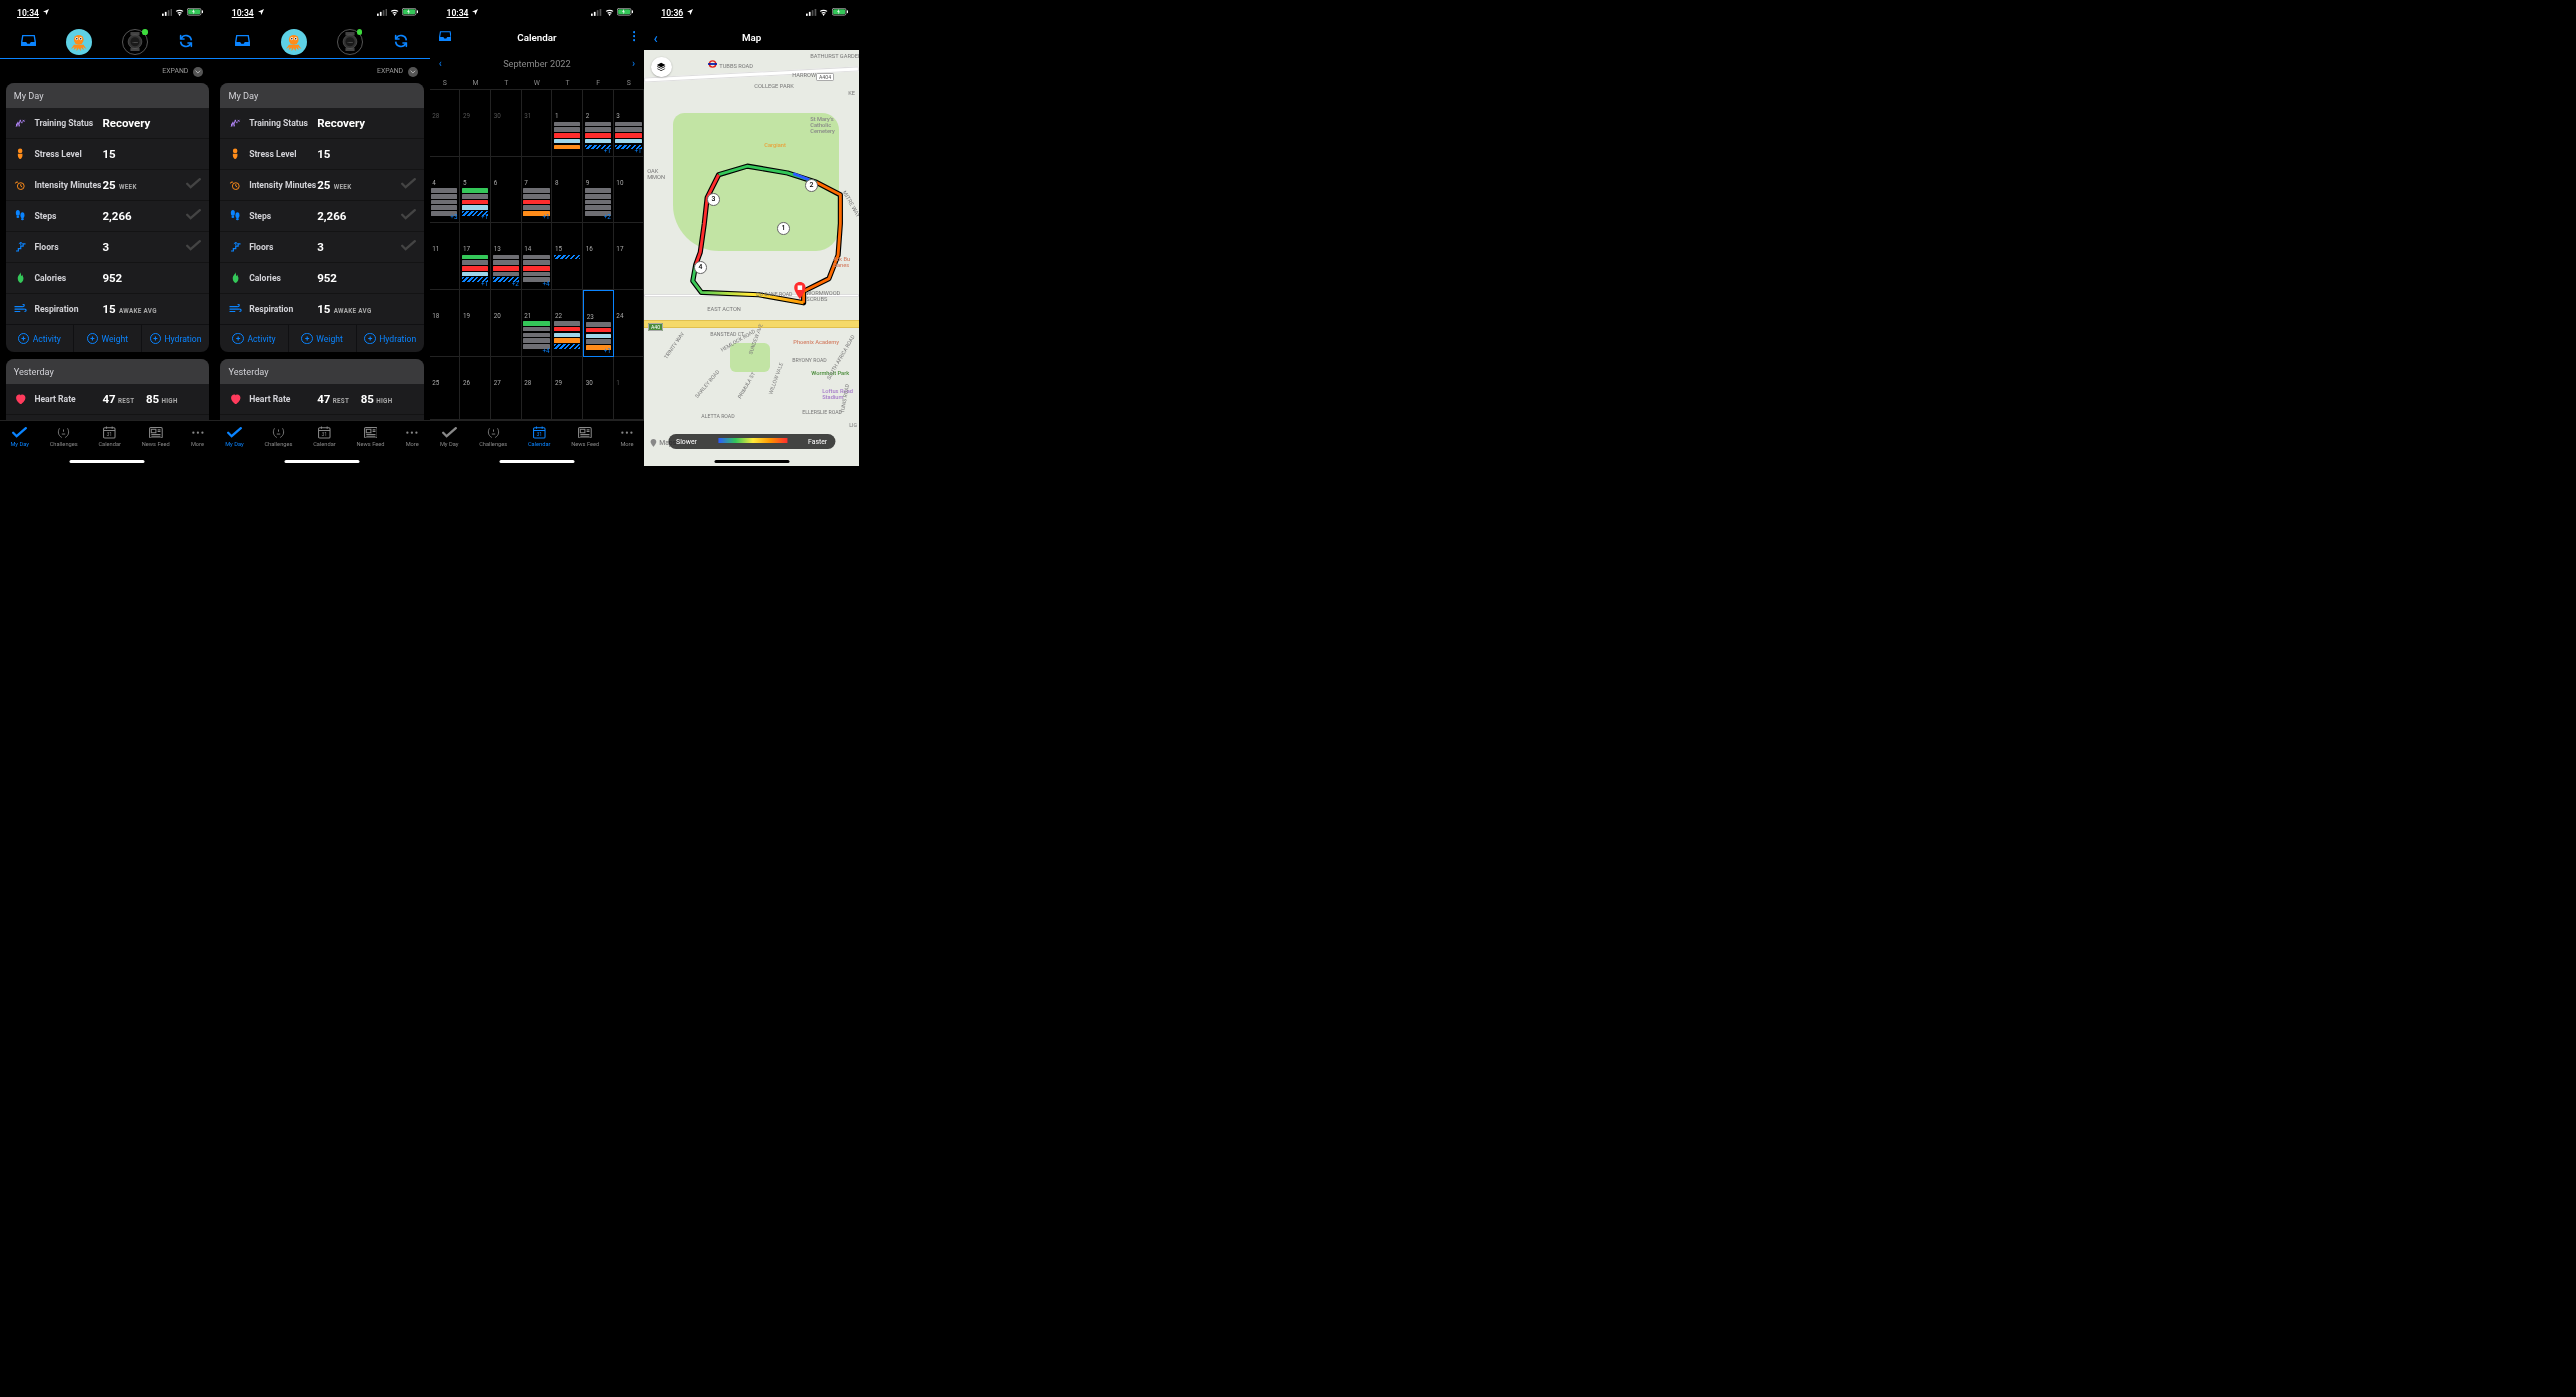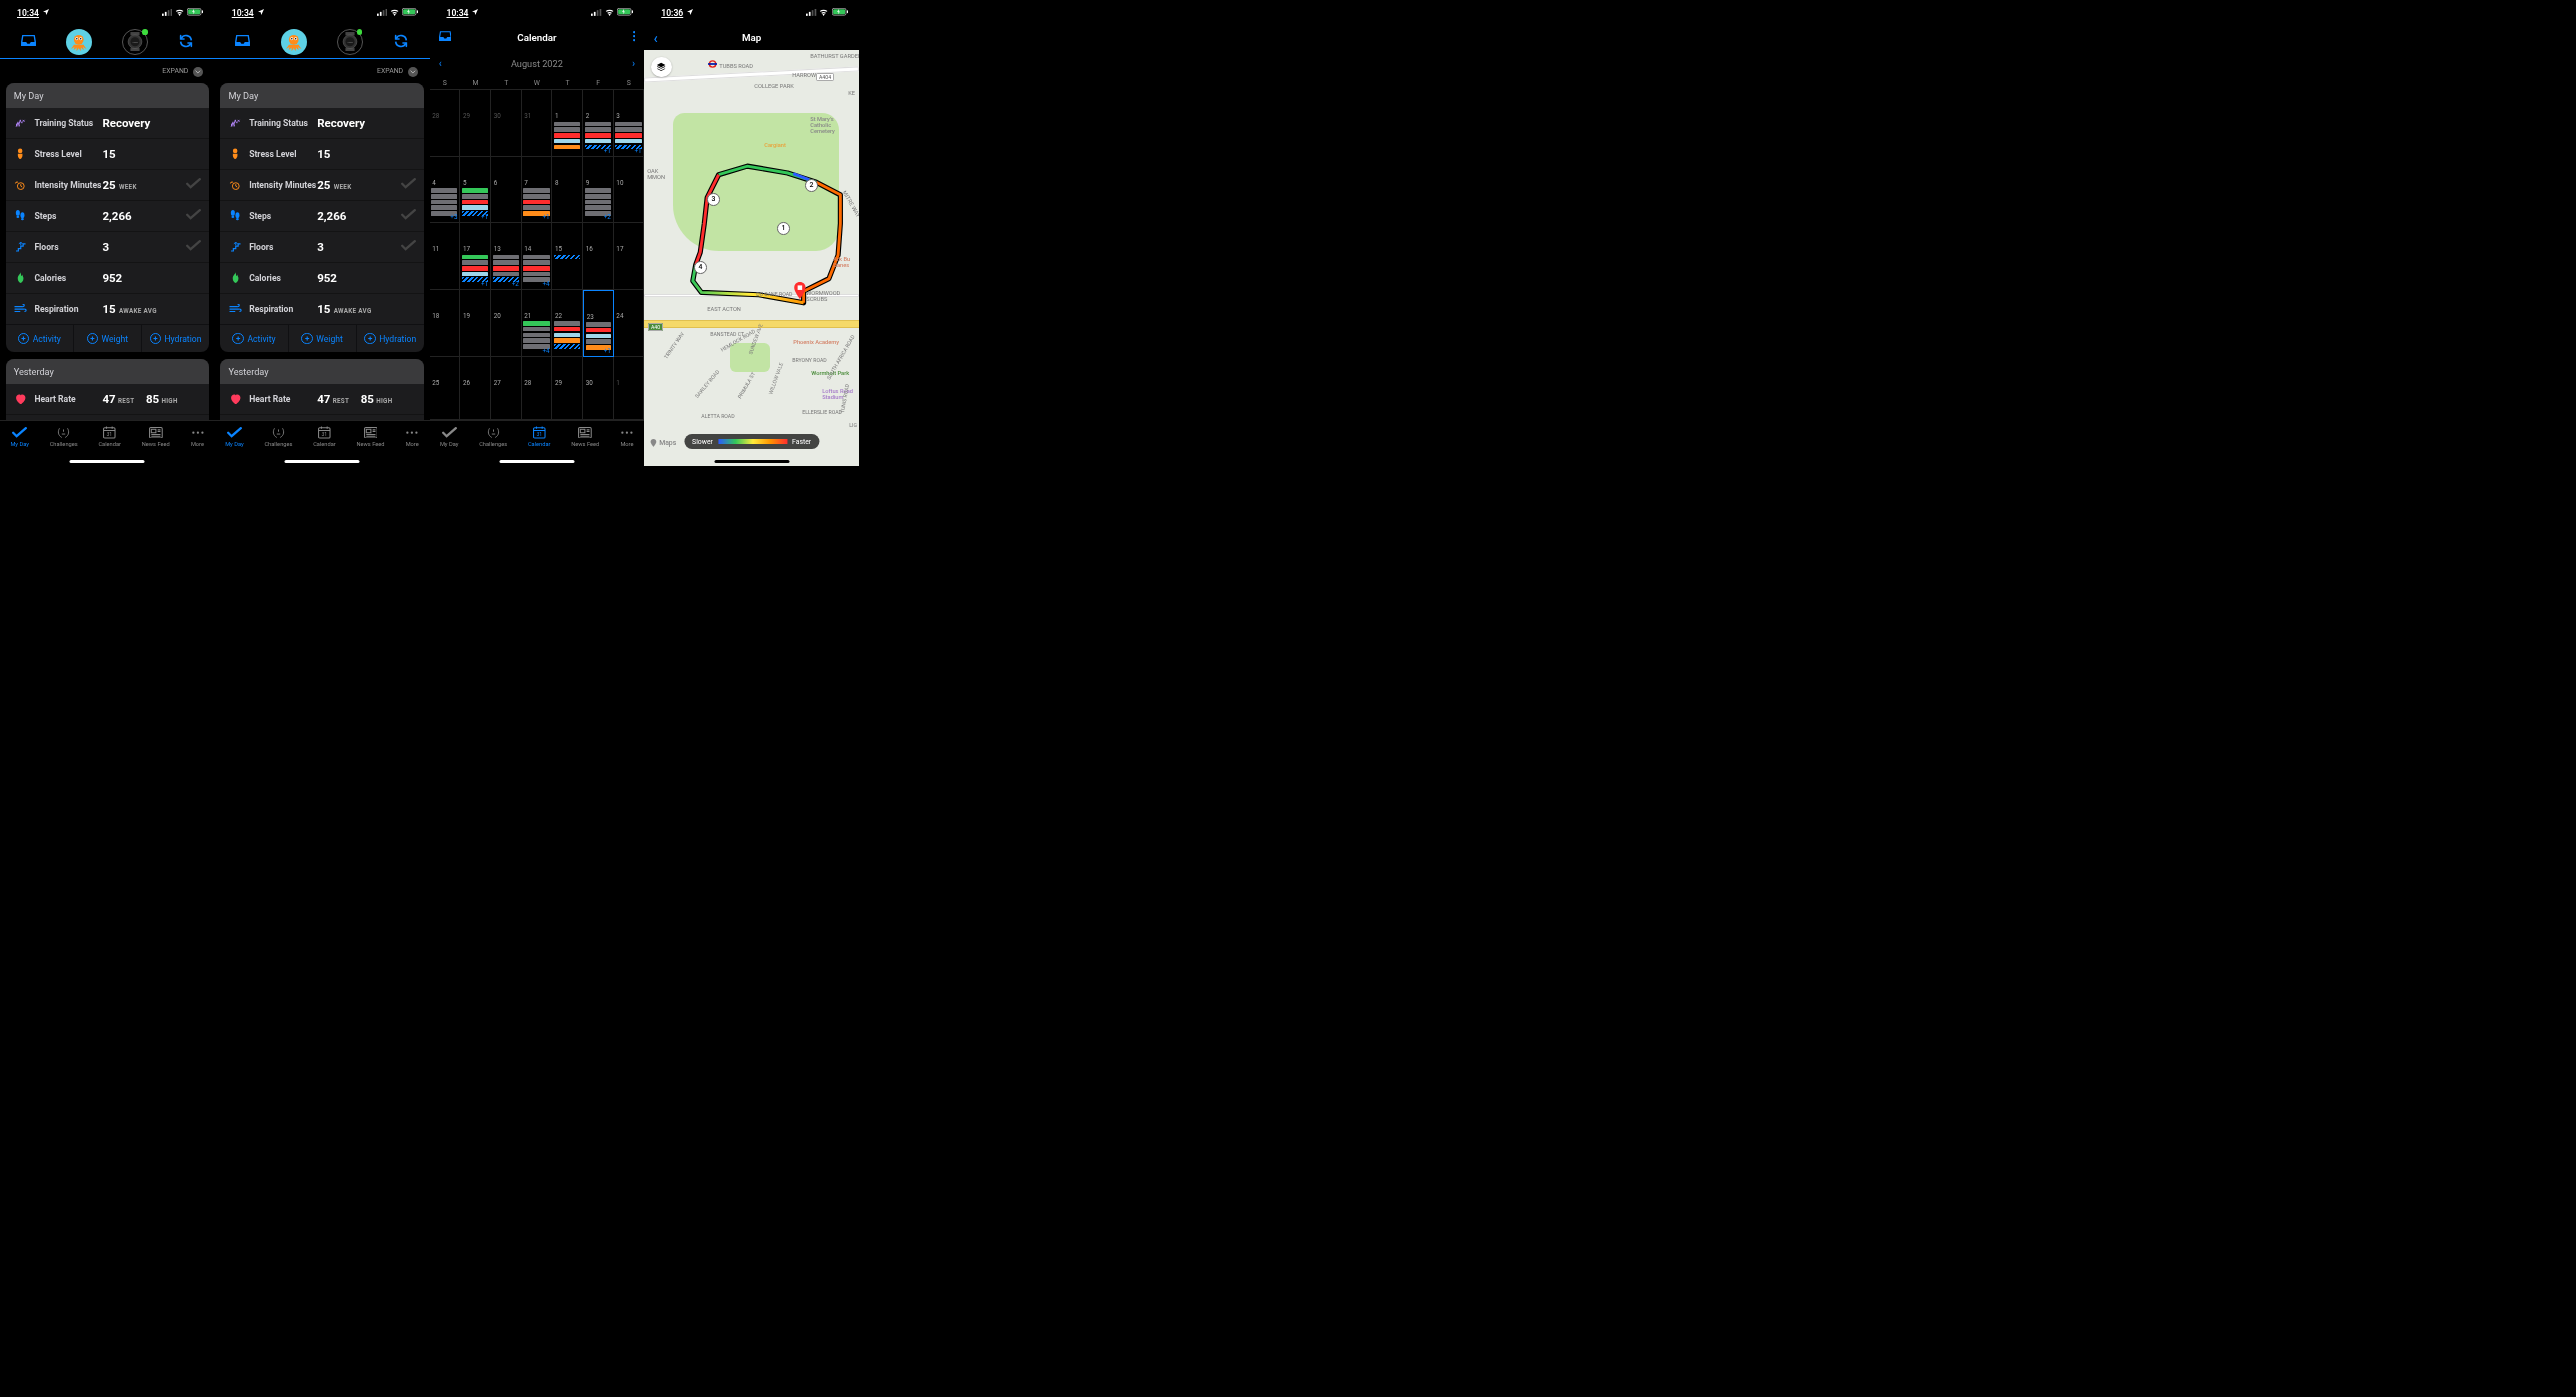--- a/index.html
+++ b/index.html
@@ -71,21 +71,21 @@
   
   .map-header { height:25px; display:flex; align-items:center; justify-content:center; position:relative; font-size:9.8px; font-weight:600;}
   .map-header .back-btn { position:absolute; left:9.2px; color:#0a84ff; font-size:13.8px;}
   .map-area { flex:1; position:relative; background:#e8ebe4; overflow:hidden;}
   .map-bg-green { position:absolute; top:63px; left:29px; width:166px; height:138px; background:#c2e4a4; border-radius:11.5px 17px 23px 46px;}
   .map-bg-green2 { position:absolute; top:293px; left:86px; width:40px; height:29px; background:#c2e4a4; border-radius:5.7px;}
   .road { position:absolute; background:#fff; border:0.6px solid #ddd;}
   .layers-btn { position:absolute; top:6.9px; left:6.9px; width:20.6px; height:20.6px; background:#fff; border-radius:50%; display:flex; align-items:center; justify-content:center; box-shadow:0 0.6px 1.7px rgba(0,0,0,0.3);}
   .start-pin { position:absolute; }
   .lap-badge { position:absolute; width:12.6px; height:12.6px; background:#fff; border:0.6px solid #666; border-radius:50%; display:flex; align-items:center; justify-content:center; font-size:6.9px; color:#000; font-weight:500;}
-  .speed-legend { position:absolute; bottom:17px; left:50%; transform:translateX(-50%); background:rgba(30,30,30,0.82); border-radius:8px; padding:3.4px 8px; display:flex; align-items:center; gap:5px; font-size:6.9px; color:#fff;}
+  .speed-legend { position:absolute; bottom:17px; left:50%; transform:translateX(-50%); background:rgba(30,30,30,0.82); border-radius:8px; padding:3.4px 8px; display:flex; gap:21px; font-size:6.9px; color:#fff;}
   .speed-bar { width:69px; height:5.7px; background:linear-gradient(to right,#2b5aff,#34c759,#ffeb3b,#ff9500,#ff2d2d);}
   .maps-attr { position:absolute; bottom:19.5px; left:5.7px; color:#888; font-size:6.9px; display:flex; align-items:center; gap:2.3px; font-weight:500;}
   .map-label { position:absolute; font-size:5.7px; color:#777; white-space:nowrap;}
   .map-label.sm{font-size:5.2px;}
   
   .route-svg { position:absolute; top:0; left:0; width:100%; height:100%;}
 </style>
 </head>
 <body>
 
@@ -603,21 +603,21 @@
         </svg></span>
     <span>Calendar</span>
     <span class="more-btn"><svg width="2.3" height="10.3" viewBox="0 0 4 18" fill="#0a84ff">
           <circle cx="2" cy="2" r="2"></circle>
           <circle cx="2" cy="9" r="2"></circle>
           <circle cx="2" cy="16" r="2"></circle>
         </svg></span>
   </div>
   <div class="cal-nav">
     <span class="arrow">‹</span>
-    <span class="month">August 2022</span>
+    <span class="month">September 2022</span>
     <span class="arrow">›</span>
   </div>
   <div class="cal-dow">
       <div>S</div>
       <div>M</div>
       <div>T</div>
       <div>W</div>
       <div>T</div>
       <div>F</div>
       <div>S</div>

